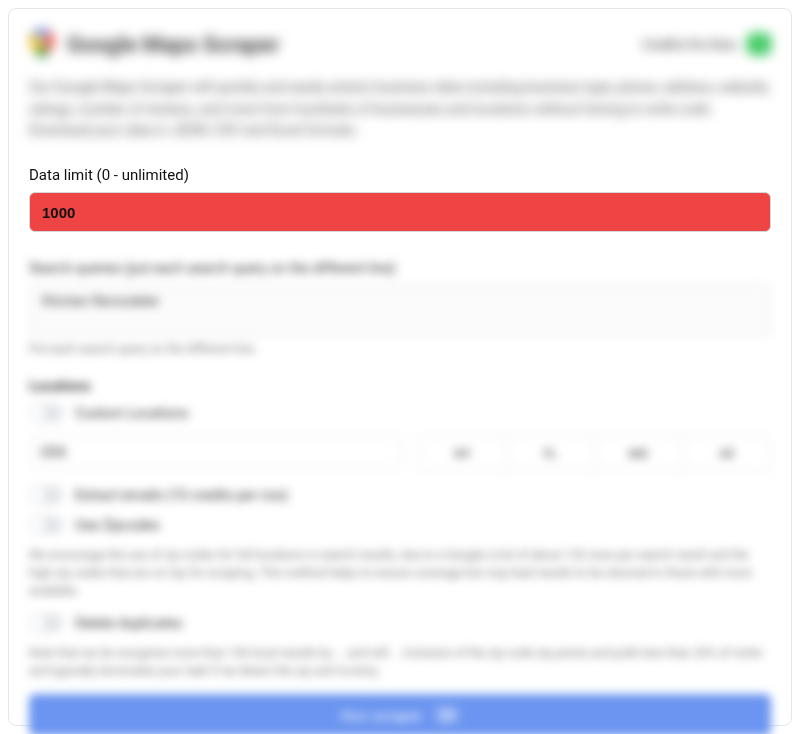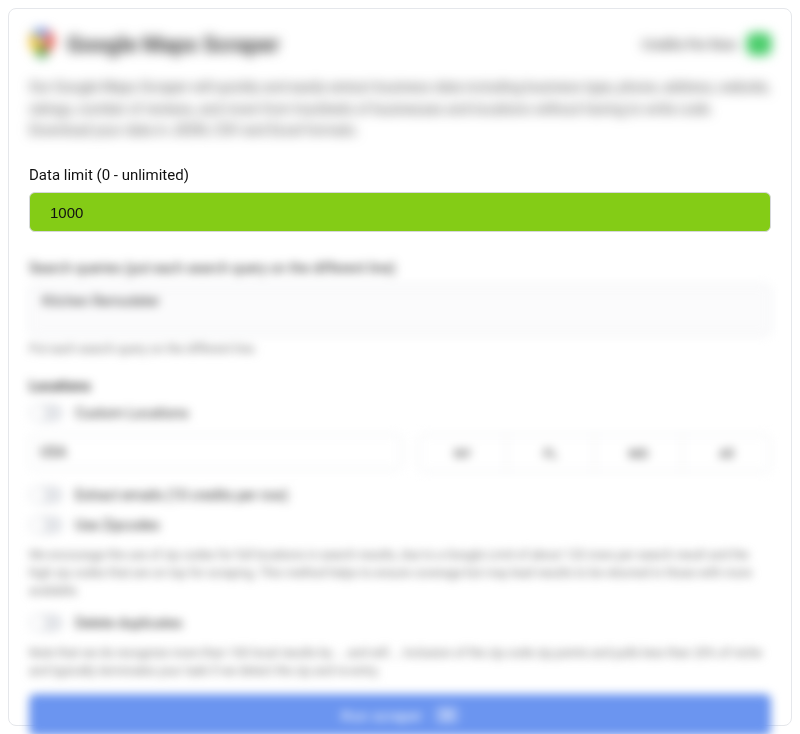--- a/index.html
+++ b/index.html
@@ -69,25 +69,26 @@
   .sharp-label {
     font-size: 15px;
     color: #111;
     margin-bottom: 8px;
   }
   .sharp-input {
     width: 100%;
     height: 40px;
     border: 1px solid #d6d8db;
     border-radius: 6px;
-    background: #84cc16;
-    padding: 0 20px;
+    background: #ef4444;
+    padding: 0 12px;
     font-size: 15px;
     color: #111;
     outline: none;
+    font-weight: bold;
   }
   
   .blurred {
     filter: blur(5px);
     margin-top: 28px;
   }
   .field-label {
     font-size: 14px;
     color: #333;
     margin-bottom: 8px;

